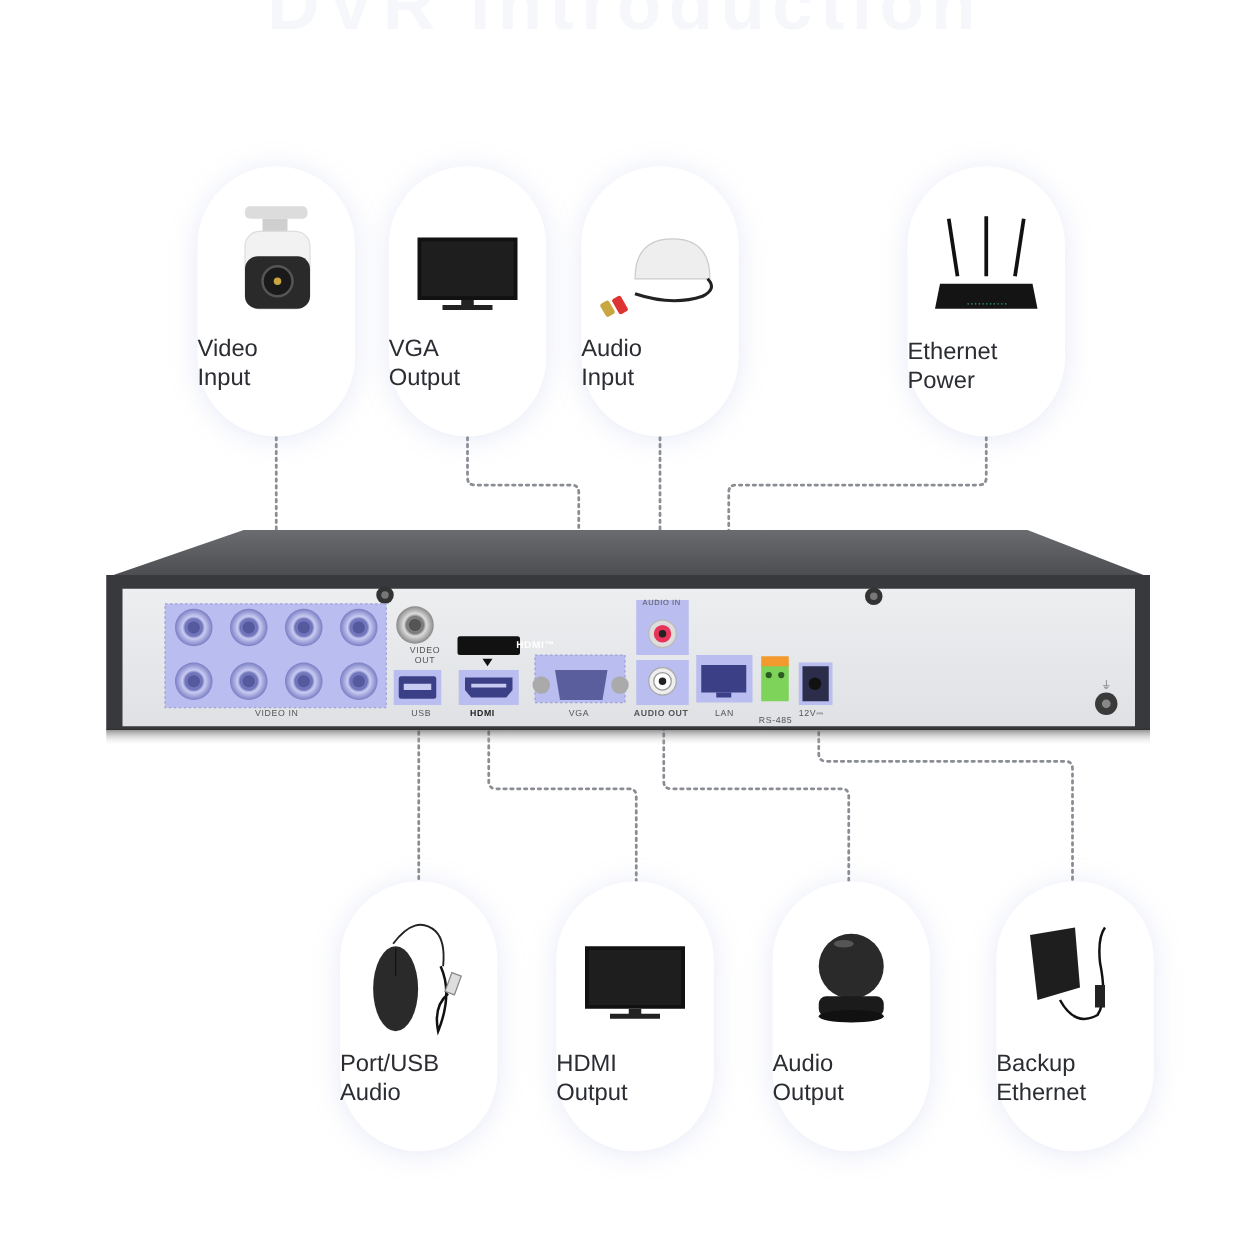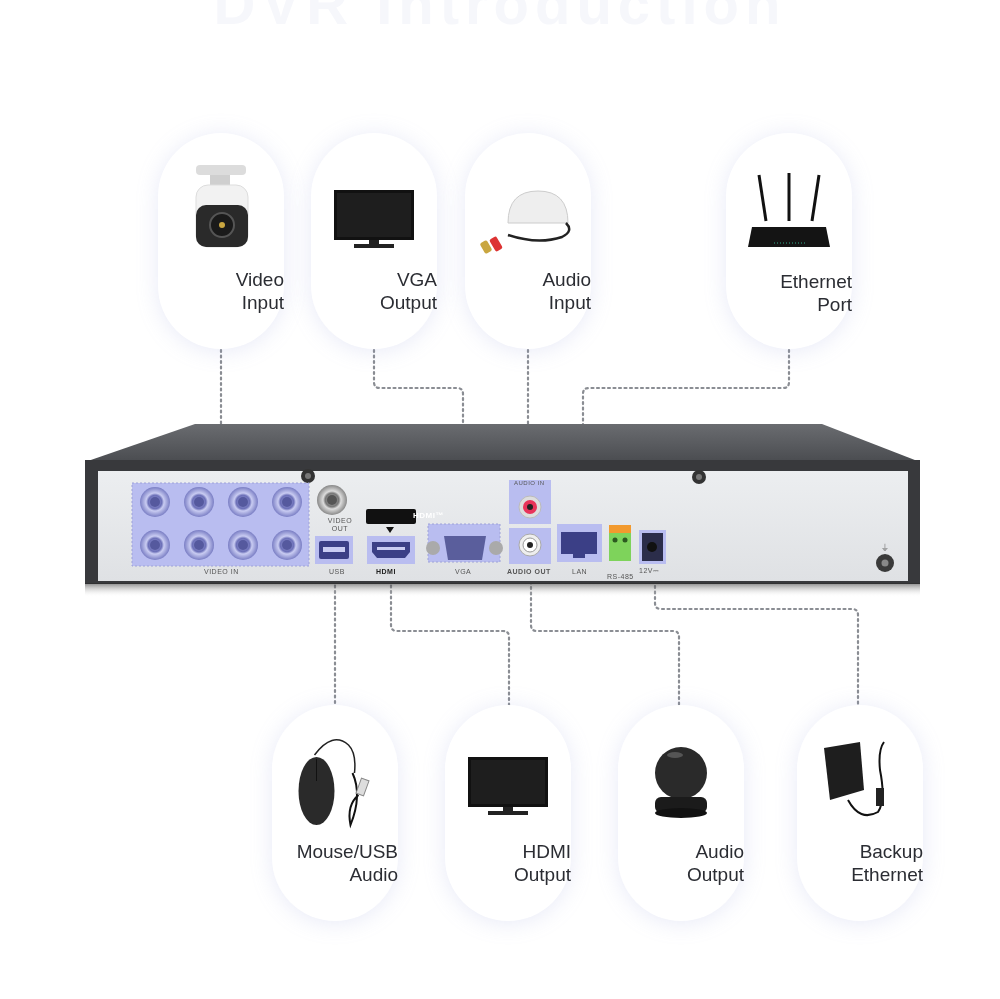--- a/index.html
+++ b/index.html
@@ -1,19 +1,19 @@
 <!DOCTYPE html>
 <html><head>
 <meta charset="utf-8">
 <style>
   html,body{margin:0;padding:0;background:#ffffff;}
   body{width:1000px;height:999px;position:relative;overflow:hidden;font-family:"Liberation Sans",sans-serif;}
   .ghost-title{position:absolute;top:-30px;left:0;width:1000px;text-align:center;font-size:58px;font-weight:bold;color:#f6f7fb;letter-spacing:6px;}
   .card{position:absolute;width:126px;height:216px;border-radius:63px;background:#ffffff;box-shadow:0 2px 22px rgba(150,160,220,0.22);}
-  .card .label{position:absolute;left:0;width:100%;text-align:right;font-size:19px;line-height:23px;color:#2b2d33;}
+  .card .label{position:absolute;left:0;width:100%;text-align:left;font-size:19px;line-height:23px;color:#2b2d33;}
   .card svg.icon{position:absolute;left:50%;transform:translateX(-50%);}
   svg.wires{position:absolute;left:0;top:0;}
   .dvr{position:absolute;left:0;top:0;}
   .port-label{position:absolute;font-size:7px;color:#555;letter-spacing:0.5px;}
 </style>
 </head>
 <body>
 
 <div class="ghost-title">DVR Introduction</div>
 
@@ -183,32 +183,32 @@
 
 <div class="card" style="left:726px;top:133px;">
   <svg class="icon" style="top:38px" width="90" height="85" viewBox="0 0 90 85">
     <line x1="15" y1="4" x2="22" y2="50" stroke="#111" stroke-width="3"></line>
     <line x1="45" y1="2" x2="45" y2="50" stroke="#111" stroke-width="3"></line>
     <line x1="75" y1="4" x2="68" y2="50" stroke="#111" stroke-width="3"></line>
     <path d="M8 56 L82 56 L86 76 L4 76 Z" fill="#141414"></path>
     <line x1="30" y1="72" x2="62" y2="72" stroke="#3a8" stroke-width="1" stroke-dasharray="1 2"></line>
   </svg>
   <div class="label" style="top:137px">Ethernet</div>
-  <div class="label" style="top:160px">Port</div>
+  <div class="label" style="top:160px">Power</div>
 </div>
 
 <div class="card" style="left:272px;top:705px;">
   <svg class="icon" style="top:30px" width="85" height="95" viewBox="0 0 85 95">
     <path d="M22 20 Q40 -4 56 10 Q64 18 62 38" fill="none" stroke="#222" stroke-width="1.5"></path>
     <ellipse cx="24" cy="56" rx="18" ry="34" fill="#2a2a2a"></ellipse>
     <line x1="24" y1="24" x2="24" y2="46" stroke="#111"></line>
     <path d="M60 38 Q70 60 58 90 Q54 70 66 60" fill="none" stroke="#111" stroke-width="2"></path>
     <rect x="66" y="44" width="8" height="16" fill="#ddd" stroke="#888" transform="rotate(20 70 52)"></rect>
   </svg>
-  <div class="label" style="top:135px">Mouse/USB</div>
+  <div class="label" style="top:135px">Port/USB</div>
   <div class="label" style="top:158px">Audio</div>
 </div>
 
 <div class="card" style="left:445px;top:705px;">
   <svg class="icon" style="top:50px" width="84" height="62" viewBox="0 0 84 62">
     <rect x="2" y="2" width="80" height="50" fill="#111"></rect>
     <rect x="5" y="5" width="74" height="44" fill="#1e1e1e"></rect>
     <rect x="37" y="52" width="10" height="5" fill="#222"></rect>
     <rect x="22" y="56" width="40" height="4" fill="#222"></rect>
   </svg>

